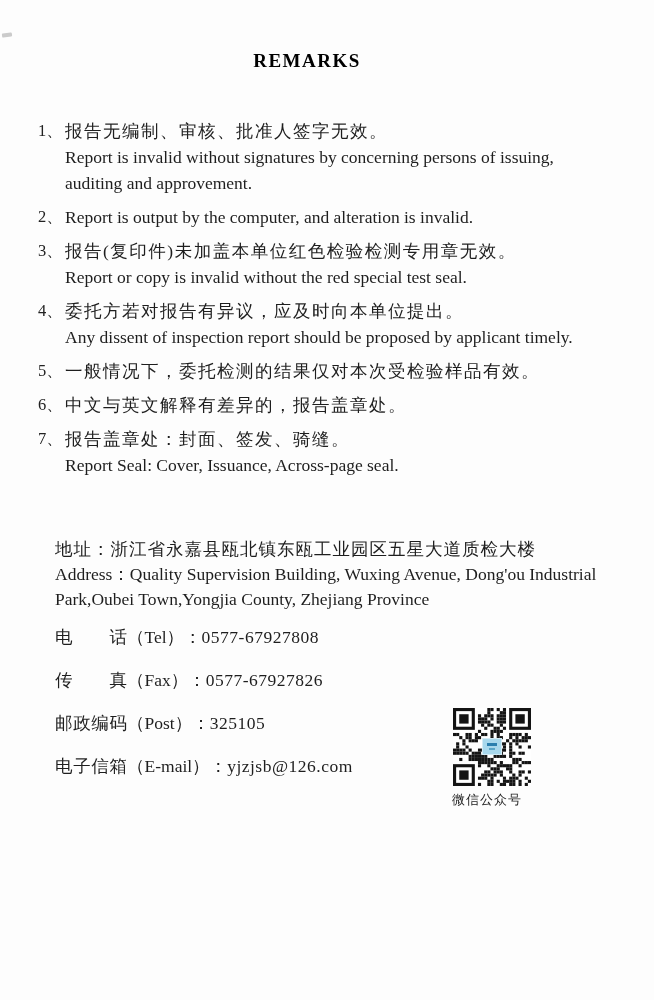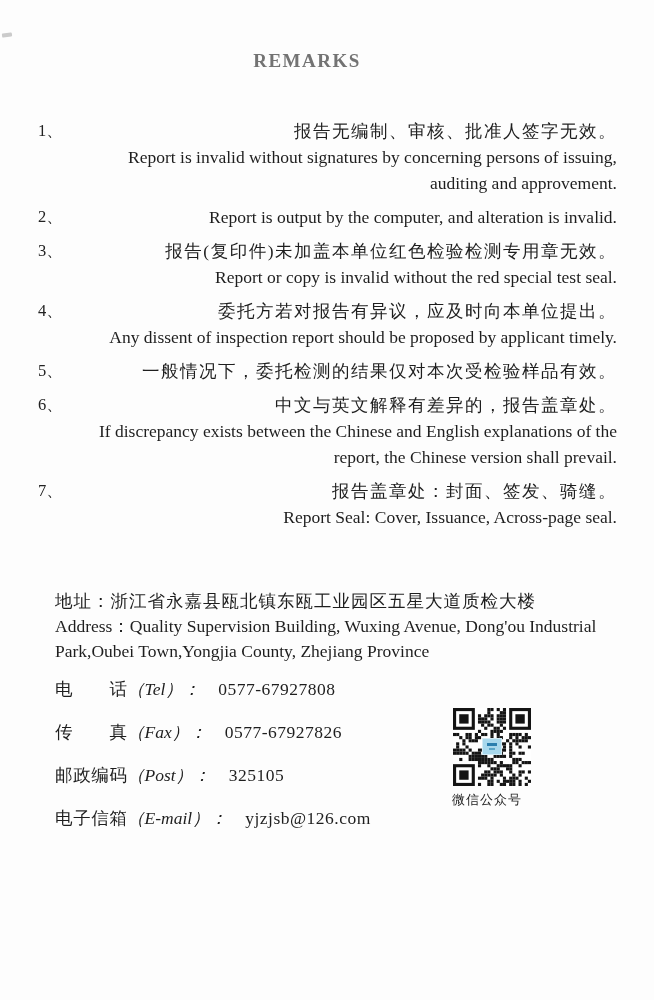--- a/index.html
+++ b/index.html
@@ -19,31 +19,31 @@
     border-radius:1px; transform:rotate(-8deg);
   }
 
   .page-title {
     padding-top:50px;
     width:614px;
     text-align:center;
     font-size:19px;
     font-weight:bold;
     letter-spacing:1.5px;
-    color:#737373;
+    color:#000000;
   }
 
   .remarks { margin:46px 0 0 38px; }
   .remark-item { display:flex; margin-bottom:8px; }
   .remark-num {
     width:27px; flex:none;
     font-size:16.5px; line-height:26px;
     color:#222;
   }
-  .remark-body { width:552px;text-align:right; }
+  .remark-body { width:552px; }
   .remark-zh {
     font-size:17.5px; line-height:26px;
     letter-spacing:1.5px;
   }
   .remark-en {
     font-size:17.5px; line-height:26px;
     white-space:pre-line;
   }
 
   .address-block { margin:58px 0 12px 55px; width:575px; }
@@ -60,22 +60,22 @@
   .contact-row {
     font-size:17.5px; line-height:26px;
     margin-bottom:17px;
     letter-spacing:.5px;
   }
   .contact-label-zh {
     display:inline-block; width:72px;
     text-align:justify; text-align-last:justify;
     letter-spacing:0;
   }
-  .contact-label-en { letter-spacing:0;font-style:italic; }
-  .contact-value { margin-left:18px; }
+  .contact-label-en { letter-spacing:0; }
+  .contact-value { margin-left:0; }
 
   .qr-block {
     position:absolute; left:452px; top:708px;
     width:80px; text-align:left;
   }
   .qr-code {
     width:78px; height:78px;
     position:relative; margin:0 auto;
     background:#ffffff;
   }
@@ -147,22 +147,20 @@
     <span class="remark-num">5、</span>
     <div class="remark-body">
       <div class="remark-zh">一般情况下，委托检测的结果仅对本次受检验样品有效。</div>
     </div>
   </div>
 
   <div class="remark-item">
     <span class="remark-num">6、</span>
     <div class="remark-body">
       <div class="remark-zh">中文与英文解释有差异的，报告盖章处。</div>
-      <div class="remark-en">If discrepancy exists between the Chinese and English explanations of the
-report, the Chinese version shall prevail.</div>
     </div>
   </div>
 
   <div class="remark-item">
     <span class="remark-num">7、</span>
     <div class="remark-body">
       <div class="remark-zh">报告盖章处：封面、签发、骑缝。</div>
       <div class="remark-en">Report Seal: Cover, Issuance, Across-page seal.</div>
     </div>
   </div>

